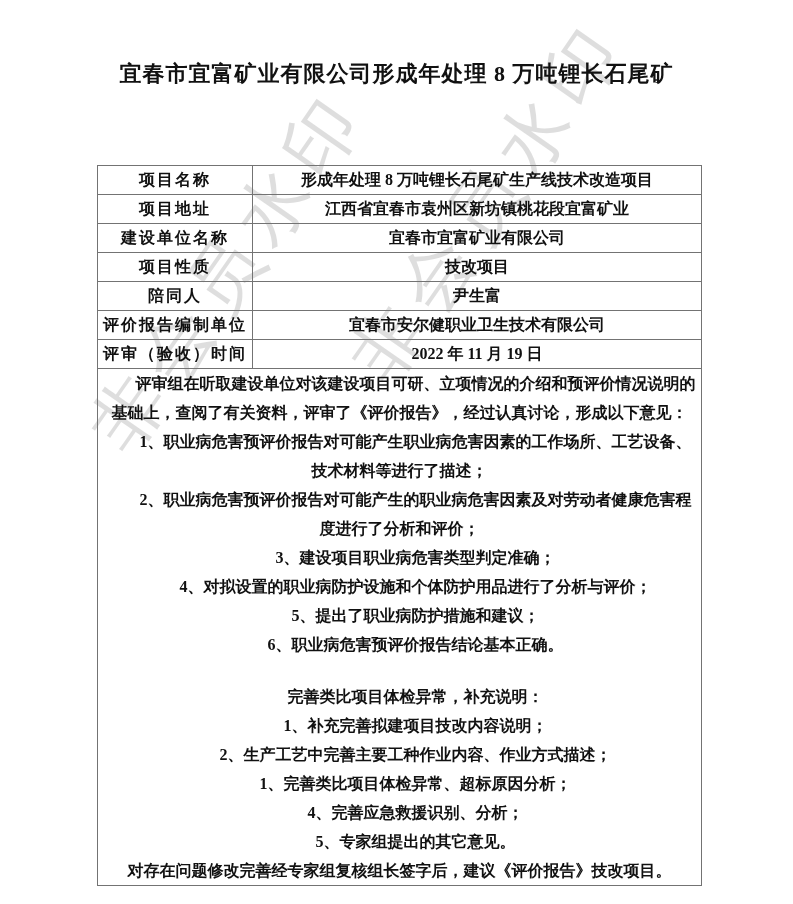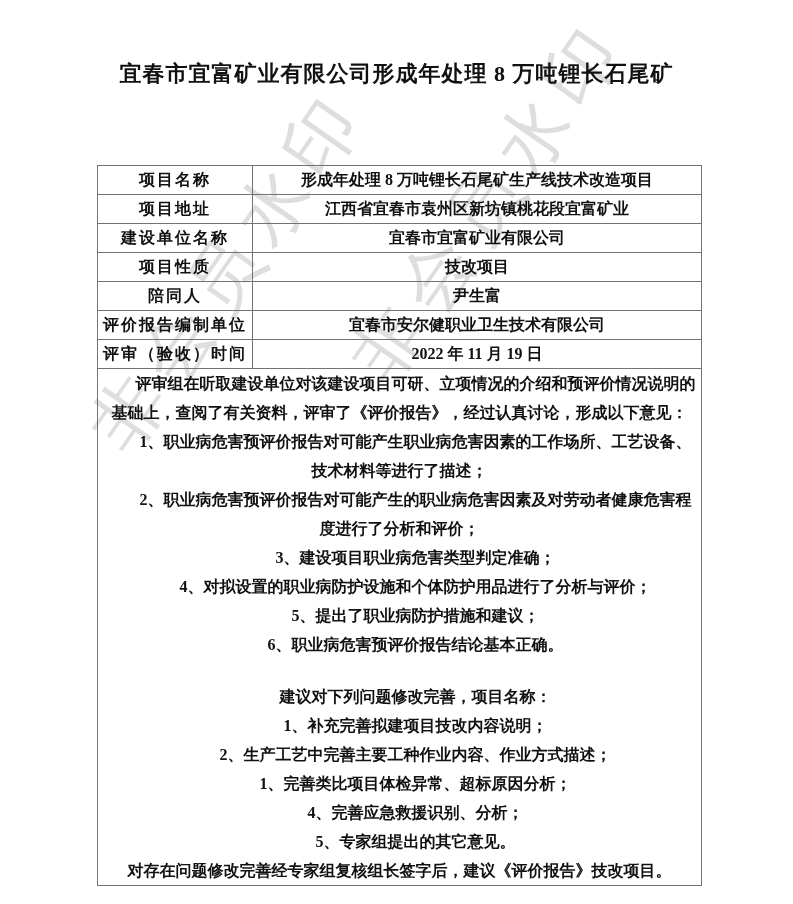--- a/index.html
+++ b/index.html
@@ -120,21 +120,21 @@
       <tr>
         <td class="opinion" colspan="4">
           <p class="ind">评审组在听取建设单位对该建设项目可研、立项情况的介绍和预评价情况说明的基础上，查阅了有关资料，评审了《评价报告》，经过认真讨论，形成以下意见：</p>
           <p class="ind">1、职业病危害预评价报告对可能产生职业病危害因素的工作场所、工艺设备、技术材料等进行了描述；</p>
           <p class="ind">2、职业病危害预评价报告对可能产生的职业病危害因素及对劳动者健康危害程度进行了分析和评价；</p>
           <p class="ind">3、建设项目职业病危害类型判定准确；</p>
           <p class="ind">4、对拟设置的职业病防护设施和个体防护用品进行了分析与评价；</p>
           <p class="ind">5、提出了职业病防护措施和建议；</p>
           <p class="ind">6、职业病危害预评价报告结论基本正确。</p>
           <div class="spacer"></div>
-          <p class="ind">建议对下列问题修改完善，项目名称：</p>
+          <p class="ind">完善类比项目体检异常，补充说明：</p>
           <p class="ind">1、补充完善拟建项目技改内容说明；</p>
           <p class="ind">2、生产工艺中完善主要工种作业内容、作业方式描述；</p>
           <p class="ind">1、完善类比项目体检异常、超标原因分析；</p>
           <p class="ind">4、完善应急救援识别、分析；</p>
           <p class="ind">5、专家组提出的其它意见。</p>
           <p class="noind">对存在问题修改完善经专家组复核组长签字后，建议《评价报告》技改项目。</p>
         </td>
       </tr>
     </tbody>
   </table>

